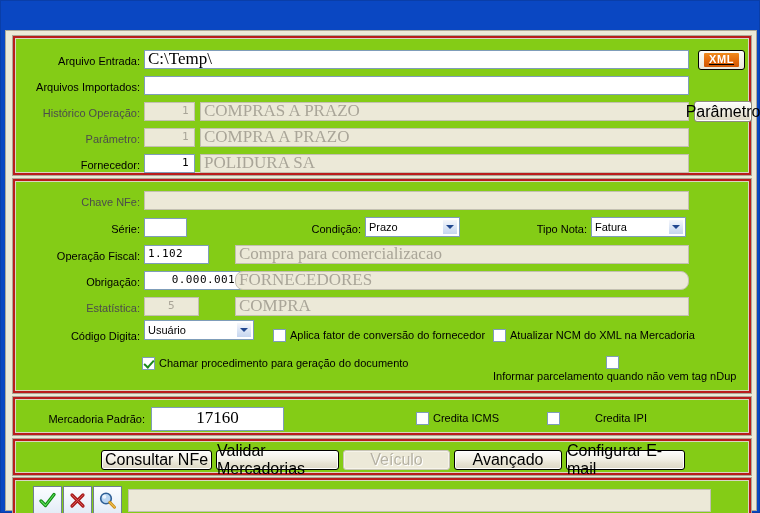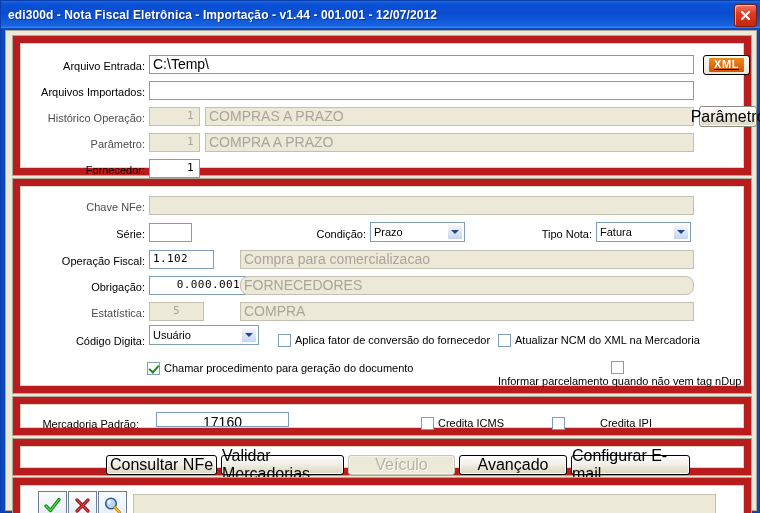--- a/index.html
+++ b/index.html
@@ -59,22 +59,22 @@
     left: 4px; top: 29px;
     width: 752px; height: 481px;
     background: #ece9d8;
     border: 1px solid #aca899;
     box-sizing: border-box;
   }
 
   
   .panel {
     position: absolute;
-    background: #ffffff;
-    border: 7px solid #b91c1c;
+    background: #84cc16;
+    border: 2px solid #b91c1c;
     box-shadow: inset 1px 1px 0 #d4d0c0, 0 0 0 1px #aca899;
     box-sizing: border-box;
   }
   .panel-inner {
     position: absolute;
     left: 0; top: 0; right: 0; bottom: 0;
     border: 1px solid #d9d5c4;
     box-sizing: border-box;
   }
 
@@ -94,22 +94,22 @@
     line-height: 14px;
   }
   .lbl.dim { color: #4c4c4c; }
 
   
   .fld {
     position: absolute;
     box-sizing: border-box;
     border: 1px solid #7f9db9;
     background: #ffffff;
-    font-family: Liberation Sans, sans-serif;
-    font-size: 14px;
+    font-family: Liberation Serif, serif;
+    font-size: 17px;
     color: #000000;
     padding: 0 3px;
     line-height: 16px;
     height: 19px;
     white-space: nowrap;
     overflow: hidden;
   }
   .fld.mono {
     font-family: "DejaVu Sans Mono", monospace;
     font-size: 11px;
@@ -243,28 +243,20 @@
     border: 1px solid #6f7f92;
     display: flex; align-items: center; justify-content: center;
     cursor: pointer;
   }
 </style>
 </head>
 <body>
 
 <div id="window">
 
-  <div id="titlebar">
-    <div id="title-text">edi300d - Nota Fiscal Eletrônica - Importação - v1.44 - 001.001 - 12/07/2012</div>
-    <div id="close-btn">
-      <svg width="11" height="11" viewBox="0 0 11 11" aria-hidden="true">
-        <path d="M2 2 L9 9 M9 2 L2 9" stroke="#ffffff" stroke-width="2.2" stroke-linecap="round" fill="none"></path>
-      </svg>
-    </div>
-  </div>
 
   <div id="client">
 
     <div class="panel" id="panel-arquivo">
       <div class="panel-inner"></div>
 
       <div class="lbl" style="left:20px; top:16px; width:105px;">Arquivo Entrada:</div>
       <div class="fld" style="left:129px; top:12px; width:545px;">C:\Temp\</div>
       <div id="btn-xml">
         <span class="chip">XML</span>
@@ -279,20 +271,21 @@
       <div class="btn flat" style="left:679px; top:63px; width:58px; height:21px;">
         <span>Parâmetro</span>
       </div>
 
       <div class="lbl dim" style="left:20px; top:94px; width:105px;">Parâmetro:</div>
       <div class="fld ro mono right" style="left:129px; top:90px; width:51px;">1</div>
       <div class="fld ro" style="left:185px; top:90px; width:489px;">COMPRA A PRAZO</div>
 
       <div class="lbl" style="left:20px; top:120px; width:105px;">Fornecedor:</div>
       <div class="fld mono right" style="left:129px; top:116px; width:51px;">1</div>
+      <div class="fld ro" style="left:185px; top:116px; width:489px;">POLIDURA SA</div>
     </div>
 
     <div class="panel" id="panel-nfe">
       <div class="panel-inner"></div>
 
       <div class="lbl dim" style="left:20px; top:14px; width:105px;">Chave NFe:</div>
       <div class="fld ro" style="left:129px; top:10px; width:545px;"></div>
 
       <div class="lbl" style="left:20px; top:41px; width:105px;">Série:</div>
       <div class="fld" style="left:129px; top:37px; width:43px;"></div>
@@ -344,22 +337,22 @@
 
       <div class="cb" style="left:478px; top:175px;flex-direction:column;">
         <span class="box"></span>
         <span>Informar parcelamento quando não vem tag nDup</span>
       </div>
     </div>
 
     <div class="panel" id="panel-merc">
       <div class="panel-inner"></div>
 
-      <div class="lbl" style="left:9px; top:13px; width:110px;">Mercadoria Padrão:</div>
-      <div class="fld center" style="left:136px; top:8px; width:133px; height:15px; line-height:19px;">17160</div>
+      <div class="lbl" style="left:20px; top:13px; width:110px;">Mercadoria Padrão:</div>
+      <div class="fld center" style="left:136px; top:8px; width:133px; height:24px; line-height:19px;">17160</div>
 
       <div class="cb" style="left:401px; top:12px;">
         <span class="box"></span>
         <span>Credita ICMS</span>
       </div>
 
       <div class="cb" style="left:532px; top:12px;gap:31px;">
         <span class="box"></span>
         <span>Credita IPI</span>
       </div>

